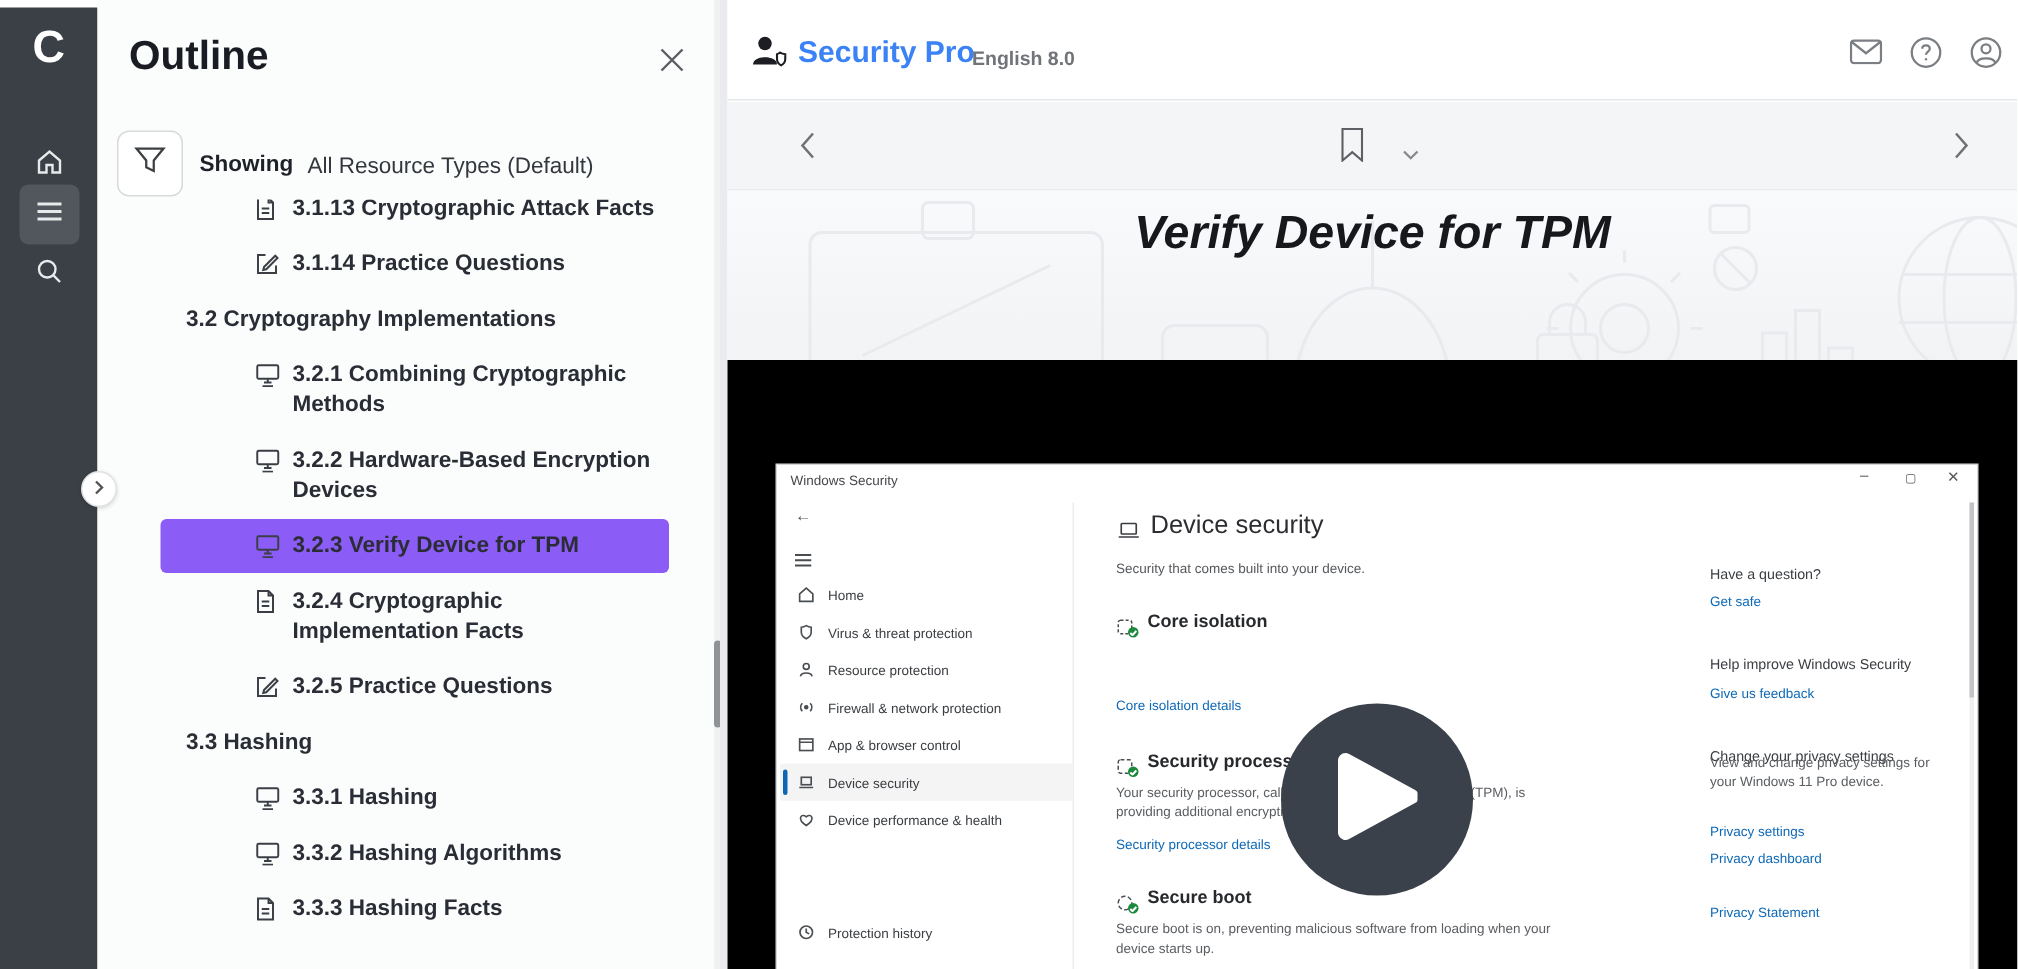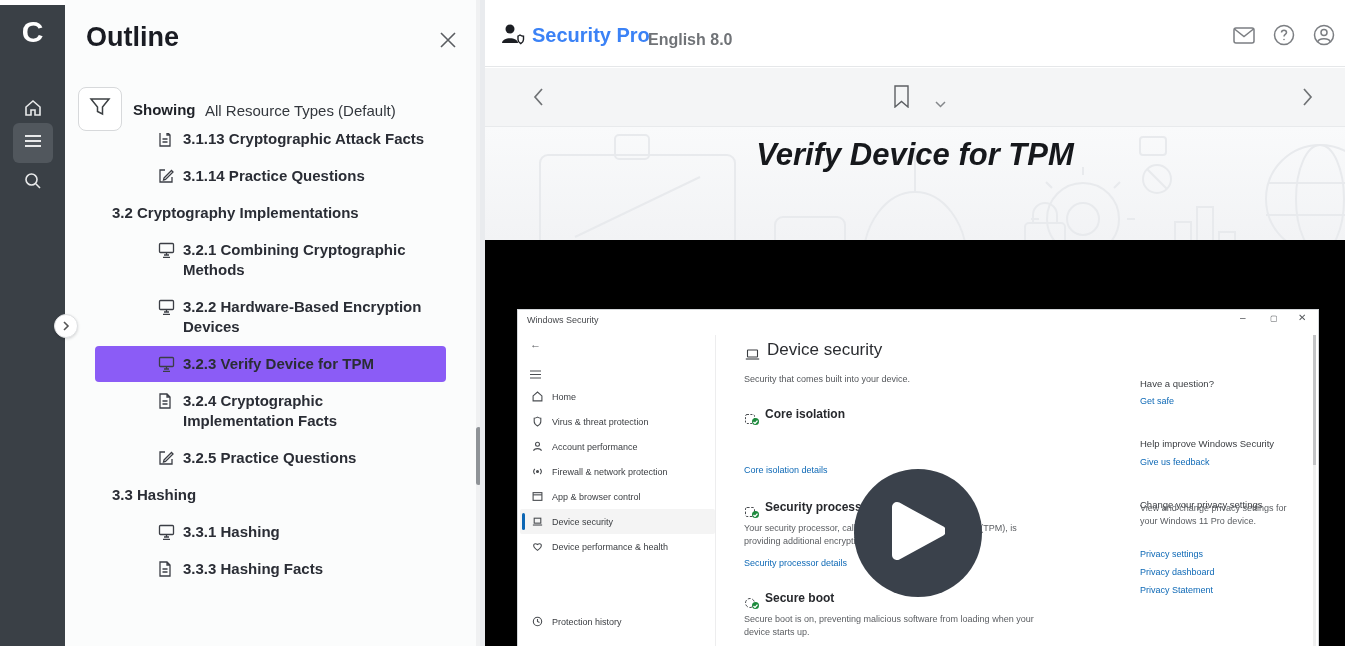--- a/index.html
+++ b/index.html
@@ -26,41 +26,41 @@
   .outline-title { position:absolute; left:21px; top:22px; font-size:27px; font-weight:700; color:#1a1c23; }
   .outline-close { position:absolute; left:370px; top:29px; width:26px; height:26px;
                    display:flex; align-items:center; justify-content:center; }
   .outline-close svg { stroke:#5a5d61; stroke-width:1.6; }
   .filter-btn { position:absolute; left:13px; top:87px; width:44px; height:44px; background:#fff;
                 border:1px solid #d7d9db; border-radius:8px; display:flex; align-items:center; justify-content:center; }
   .filter-btn svg { stroke:#3c4043; fill:none; stroke-width:1.5; }
   .filter-showing { position:absolute; left:68px; top:101px; font-size:15px; font-weight:700; color:#1e2127; }
   .filter-value { position:absolute; left:140px; top:102px; font-size:15px; color:#33373d; }
 
-  .o-list { position:absolute; left:0; right:0; top:133px; bottom:0; overflow:hidden; }
+  .o-list { position:absolute; left:0; right:0; top:133px; bottom:0; overflow:hidden;padding-left:12px; }
   .o-row { position:relative; margin:0 34px 1px 30px; padding:8px 8px 8px 88px;
            font-size:15px; font-weight:600; line-height:20px; color:#2a2d35; border-radius:4px; }
   .o-row.clip { margin-top:-12px; }
   .o-row.sel { background:#8b5cf6; }
   .o-section { position:relative; margin:0 34px 1px 30px; padding:8px 8px 8px 17px;
                font-size:15px; font-weight:600; line-height:20px; color:#2a2d35; }
   .o-ic { position:absolute; left:63px; top:10px; width:17px; height:16px; }
   .o-ic svg { stroke:#3b3e45; fill:none; stroke-width:1.3; }
 
   .o-scroll-track { position:absolute; left:411px; top:0; bottom:0; width:5px; background:#f0f1f2; }
   .o-scroll-thumb { position:absolute; left:411px; top:427px; width:5px; height:58px; background:#8f9397; border-radius:3px; }
 
   .divider-v { position:absolute; left:480px; top:0; width:5px; height:646px; background:#e9ebee; }
 
   
   .main { position:absolute; left:485px; top:0; width:860px; height:646px; }
   .hdr { position:absolute; left:0; top:0; width:860px; height:67px; background:#fff; border-bottom:1px solid #e5e7e9; }
   .hdr-course-icon { position:absolute; left:16px; top:23px; }
   .hdr-title { position:absolute; left:47px; top:24px; font-size:20px; font-weight:700; color:#3b82f6; }
-  .hdr-lang { position:absolute; left:163px; top:31px; font-size:16px; font-weight:600; color:#707377; }
+  .hdr-lang { position:absolute; left:163px; top:31px; font-size:13px; font-weight:600; color:#707377; }
   .hdr-ic { position:absolute; top:25px; width:24px; height:24px; display:flex; align-items:center; justify-content:center; }
   .hdr-ic svg { stroke:#7b7e82; fill:none; stroke-width:1.5; }
 
   
   .navstrip { position:absolute; left:0; top:68px; width:860px; height:59px; background:#f4f5f6; border-bottom:1px solid #e8eaec; }
   .nav-back { position:absolute; left:48px; top:20px; }
   .nav-fwd  { position:absolute; right:32px; top:20px; }
   .nav-back svg,.nav-fwd svg { stroke:#6f7275; fill:none; stroke-width:1.7; }
   .nav-bookmark { position:absolute; left:408px; top:17px; }
   .nav-bookmark svg { stroke:#5c5f63; fill:none; stroke-width:1.4; }
@@ -243,20 +243,28 @@
 
       <div class="o-row">
         <span class="o-ic">
           <svg width="17" height="16" viewBox="0 0 17 16">
               <rect x="1.5" y="1.5" width="14" height="9" rx="1"></rect>
               <path d="M6 13 H11 M8.5 10.5 V13 M5 15.5 H12"></path>
             </svg></span>
         <span>3.3.1 Hashing</span>
       </div>
 
+      <div class="o-row">
+        <span class="o-ic">
+          <svg width="17" height="16" viewBox="0 0 17 16">
+              <rect x="1.5" y="1.5" width="14" height="9" rx="1"></rect>
+              <path d="M6 13 H11 M8.5 10.5 V13 M5 15.5 H12"></path>
+            </svg></span>
+        <span>3.3.2 Hashing Algorithms</span>
+      </div>
 
       <div class="o-row">
         <span class="o-ic">
           <svg width="14" height="16" viewBox="0 0 14 16">
               <path d="M2 1 H9 L12 4 V15 H2 Z M9 1 V4 H12 M4.5 8 H9.5 M4.5 11 H9.5"></path>
             </svg></span>
         <span>3.3.3 Hashing Facts</span>
       </div>
 
     </div>
@@ -400,21 +408,21 @@
           <span class="wn-ic"><svg width="11" height="11" viewBox="0 0 10 10">
                 <path d="M5 1 C6.5 1.9 8 2 8 2 V5 C8 7.4 5 9 5 9 C5 9 2 7.4 2 5 V2 C2 2 3.5 1.9 5 1 Z"></path>
               </svg></span>
           <span>Virus &amp; threat protection</span>
         </div>
         <div class="wn-row" style="top:124px;">
           <span class="wn-ic"><svg width="11" height="11" viewBox="0 0 10 10">
                 <circle cx="5" cy="3" r="1.8"></circle>
                 <path d="M1.5 9 C1.8 6.3 8.2 6.3 8.5 9"></path>
               </svg></span>
-          <span>Account performance</span>
+          <span>Resource protection</span>
         </div>
         <div class="wn-row" style="top:149px;">
           <span class="wn-ic"><svg width="11" height="11" viewBox="0 0 10 10">
                 <circle cx="5" cy="5" r="0.9" fill="#4a4d51"></circle>
                 <path d="M2.6 2.6 C1.3 4 1.3 6 2.6 7.4 M7.4 2.6 C8.7 4 8.7 6 7.4 7.4"></path>
               </svg></span>
           <span>Firewall &amp; network protection</span>
         </div>
         <div class="wn-row" style="top:174px;">
           <span class="wn-ic"><svg width="11" height="11" viewBox="0 0 10 10">
@@ -495,21 +503,21 @@
         <div class="ws-body" style="left:226px; top:303px;">Secure boot is on, preventing malicious software from loading when your device starts up.</div>
 
         <div class="ws-aside-h" style="top:68px;">Have a question?</div>
         <div class="ws-aside-l" style="top:86px;">Get safe</div>
         <div class="ws-aside-h" style="top:128px;">Help improve Windows Security</div>
         <div class="ws-aside-l" style="top:147px;">Give us feedback</div>
         <div class="ws-aside-h" style="top:189px;">Change your privacy settings</div>
         <div class="ws-aside-b" style="top:192px;">View and change privacy settings for your Windows 11 Pro device.</div>
         <div class="ws-aside-l" style="top:239px;">Privacy settings</div>
         <div class="ws-aside-l" style="top:257px;">Privacy dashboard</div>
-        <div class="ws-aside-l" style="top:275px;">Privacy Statement</div>
+        <div class="ws-aside-l" style="top:293px;">Privacy Statement</div>
 
         <div class="ws-scroll"></div>
         <div class="ws-scroll-thumb"></div>
 
         <div class="play-btn">
           <span>
             <svg width="54" height="60" viewBox="0 0 54 60">
                 <path d="M6 6 L50 30 L6 54 Z" fill="#fff" stroke="#fff" stroke-width="10" stroke-linejoin="round"></path>
               </svg>
           </span>

